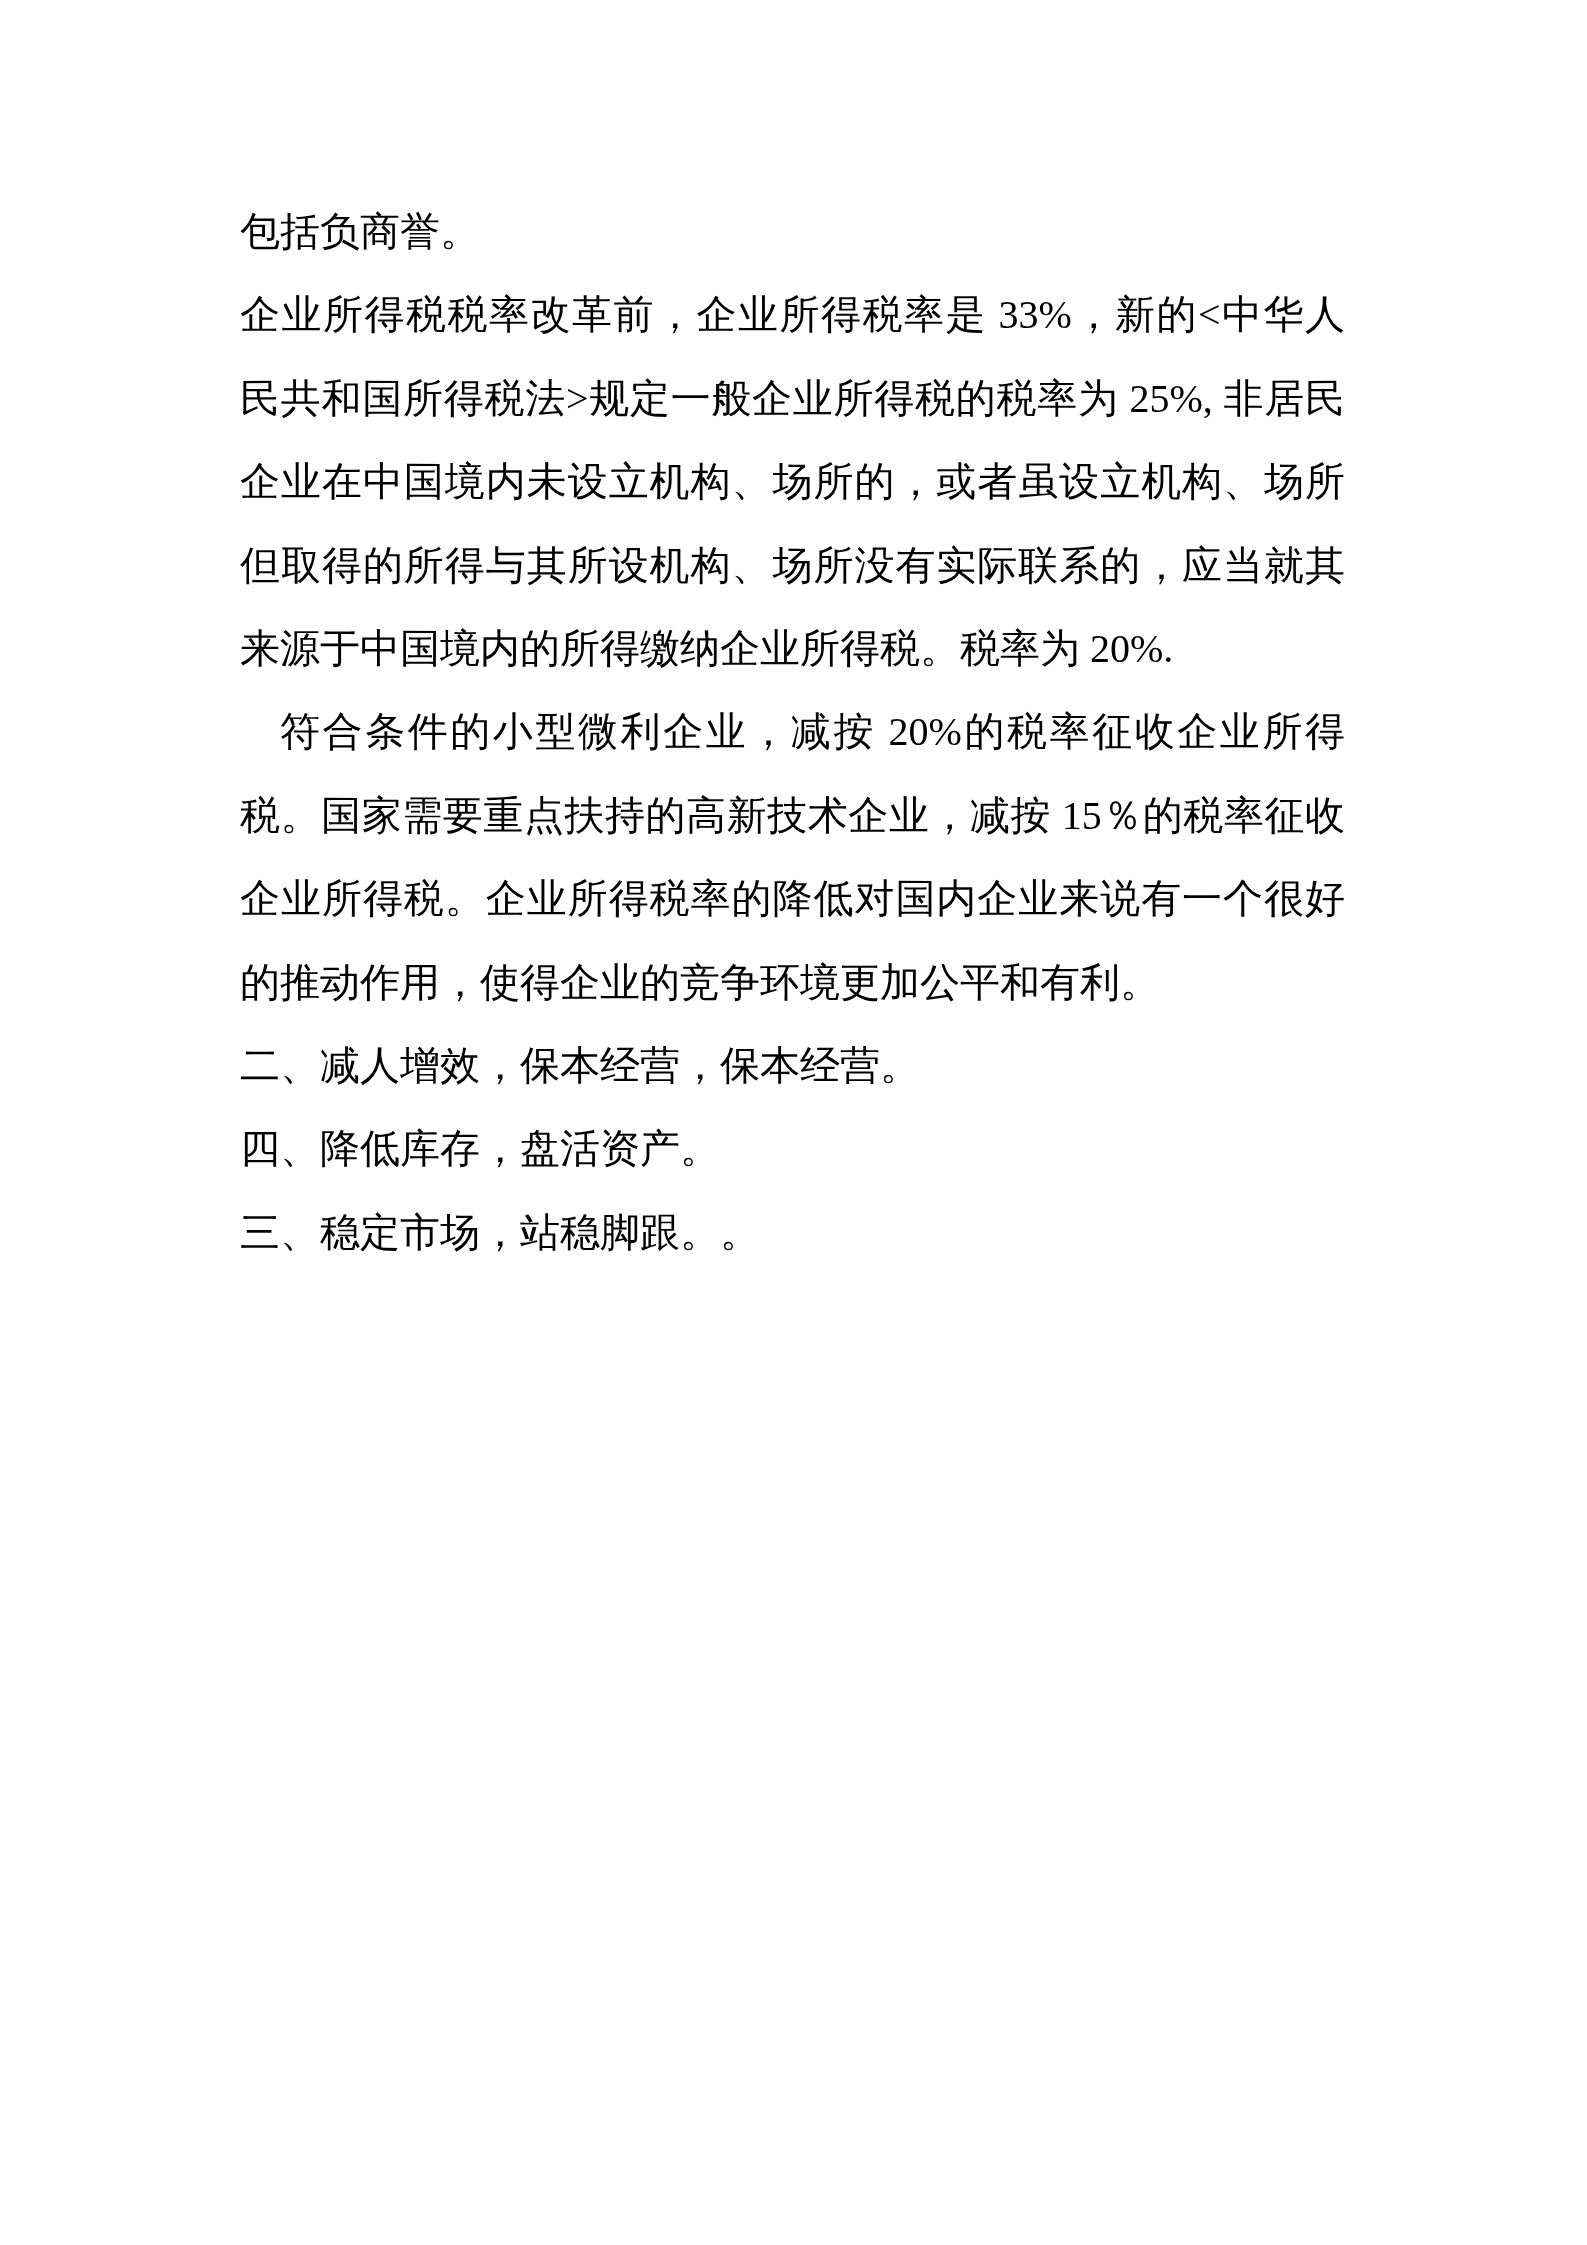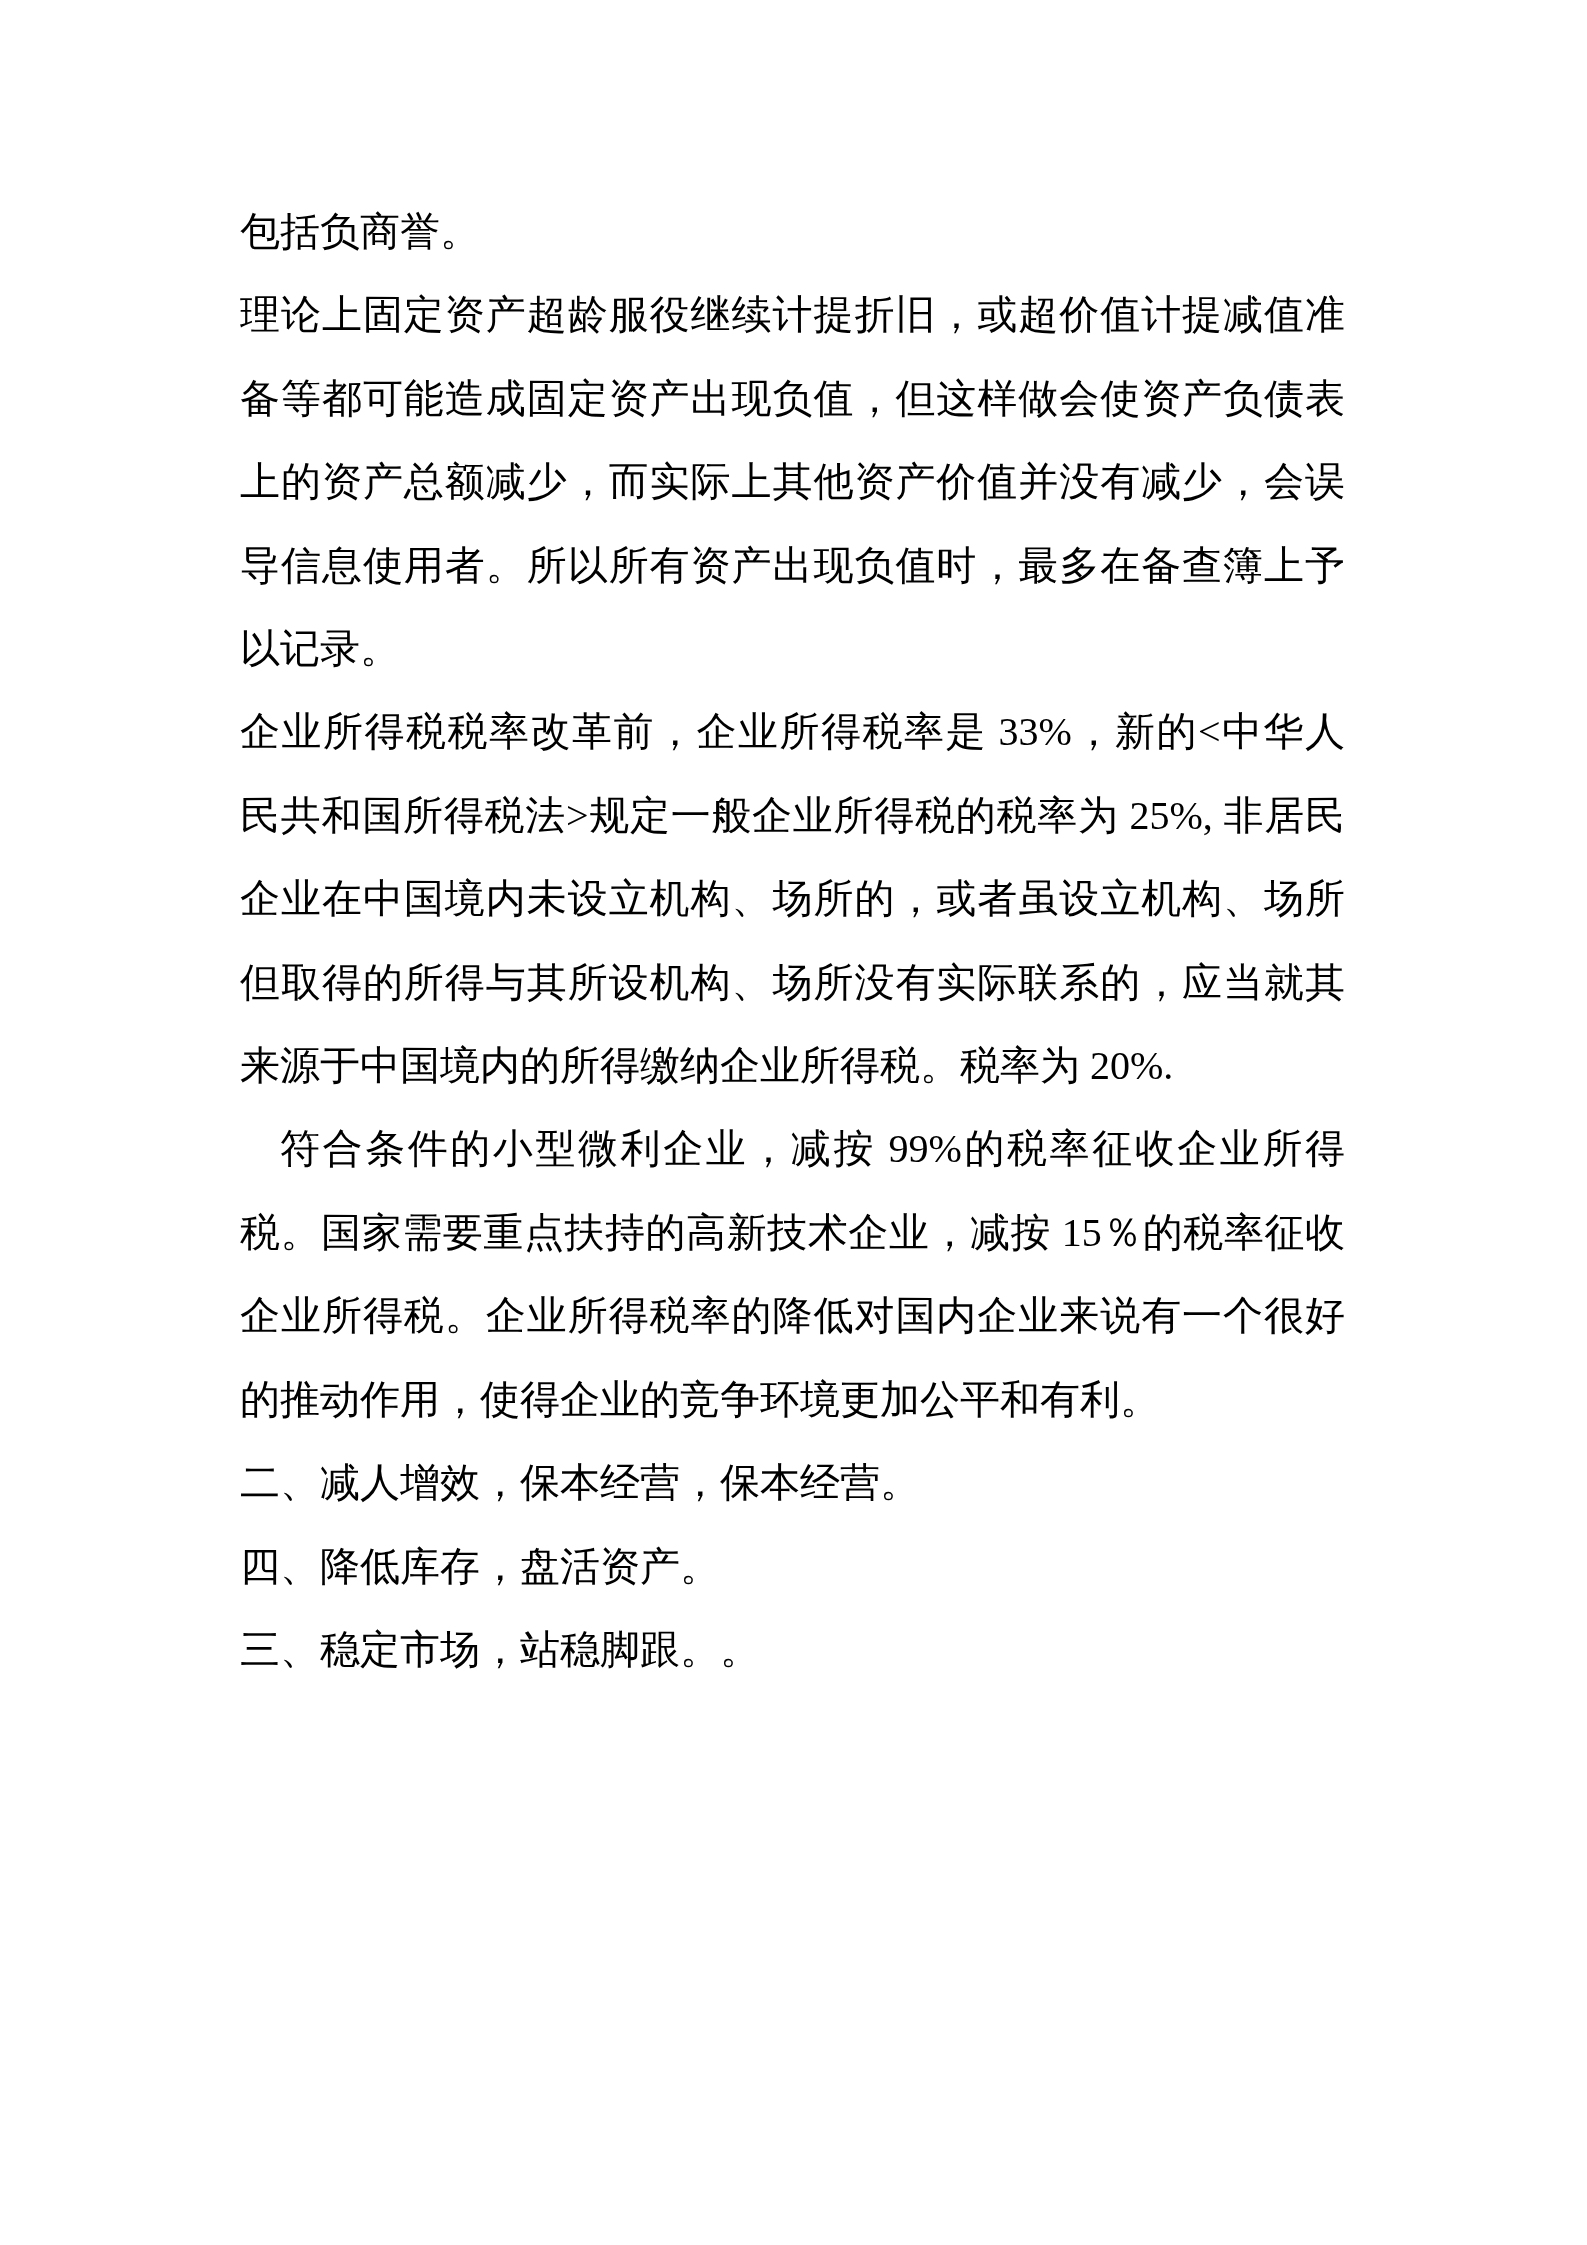--- a/index.html
+++ b/index.html
@@ -35,20 +35,19 @@
   .p-indent {
     text-indent: 40px;
   }
 </style>
 </head>
 <body>
 
 <div class="page">
   <div class="content">
     <p class="p-body">包括负商誉。</p>
-    <p class="p-body">理论上固定资产超龄服役继续计提折旧，或超价值计提减值准备等都可能造成固定资产出现负值，但这样做会使资产负债表上的资产总额减少，而实际上其他资产价值并没有减少，会误导信息使用者。所以所有资产出现负值时，最多在备查簿上予以记录。</p>
     <p class="p-body">企业所得税税率改革前，企业所得税率是 33%，新的&lt;中华人民共和国所得税法&gt;规定一般企业所得税的税率为 25%, 非居民企业在中国境内未设立机构、场所的，或者虽设立机构、场所但取得的所得与其所设机构、场所没有实际联系的，应当就其来源于中国境内的所得缴纳企业所得税。税率为 20%.</p>
-    <p class="p-body p-indent">符合条件的小型微利企业，减按 99%的税率征收企业所得税。国家需要重点扶持的高新技术企业，减按 15％的税率征收企业所得税。企业所得税率的降低对国内企业来说有一个很好的推动作用，使得企业的竞争环境更加公平和有利。</p>
+    <p class="p-body p-indent">符合条件的小型微利企业，减按 20%的税率征收企业所得税。国家需要重点扶持的高新技术企业，减按 15％的税率征收企业所得税。企业所得税率的降低对国内企业来说有一个很好的推动作用，使得企业的竞争环境更加公平和有利。</p>
     <p class="p-body">二、减人增效，保本经营，保本经营。</p>
     <p class="p-body">四、降低库存，盘活资产。</p>
     <p class="p-body">三、稳定市场，站稳脚跟。。</p>
   </div>
 </div>
 
 </body></html>

